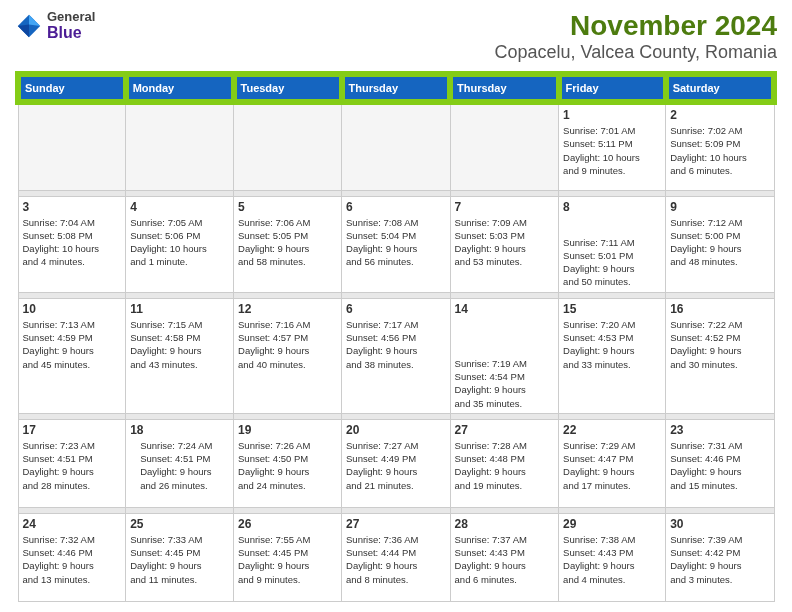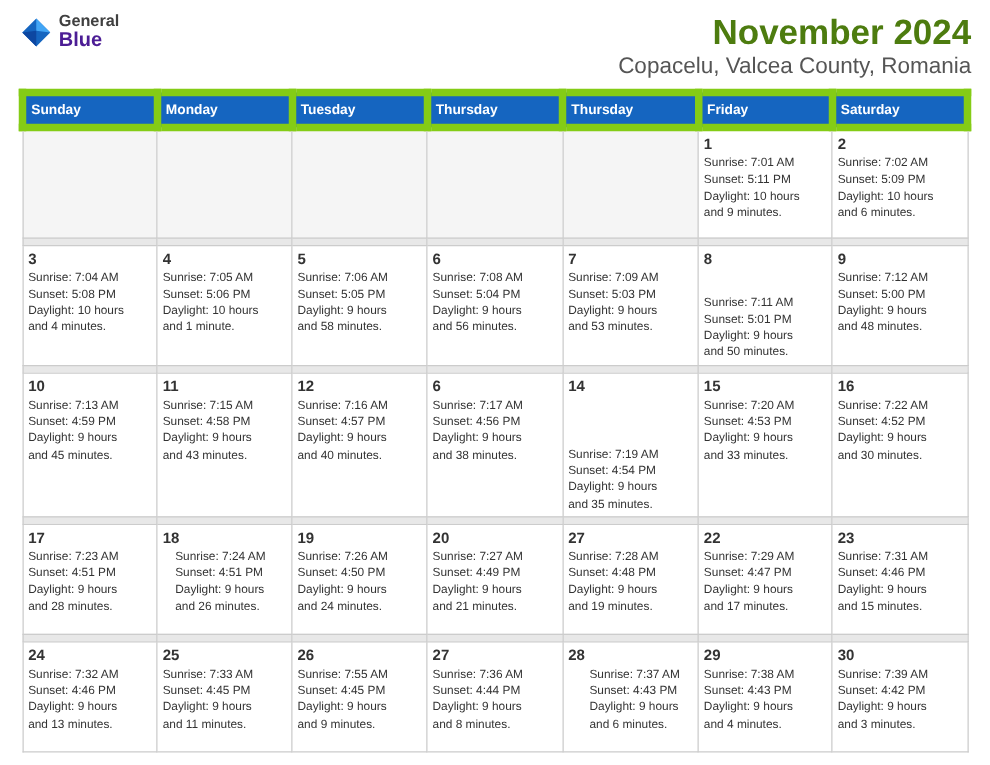--- a/index.html
+++ b/index.html
@@ -370,21 +370,21 @@
           </td>
           <td>
             <span class="day-num">27</span>
             <div class="day-info" style="white-space: pre-line;">Sunrise: 7:36 AM
 Sunset: 4:44 PM
 Daylight: 9 hours
 and 8 minutes.</div>
           </td>
           <td>
             <span class="day-num">28</span>
-            <div class="day-info" style="white-space: pre-line; margin-left: 17px;">Sunrise: 7:37 AM
+            <div class="day-info" style="white-space: pre-line;">Sunrise: 7:37 AM
 Sunset: 4:43 PM
 Daylight: 9 hours
 and 6 minutes.</div>
           </td>
           <td>
             <span class="day-num">29</span>
             <div class="day-info" style="white-space: pre-line;">Sunrise: 7:38 AM
 Sunset: 4:43 PM
 Daylight: 9 hours
 and 4 minutes.</div>

